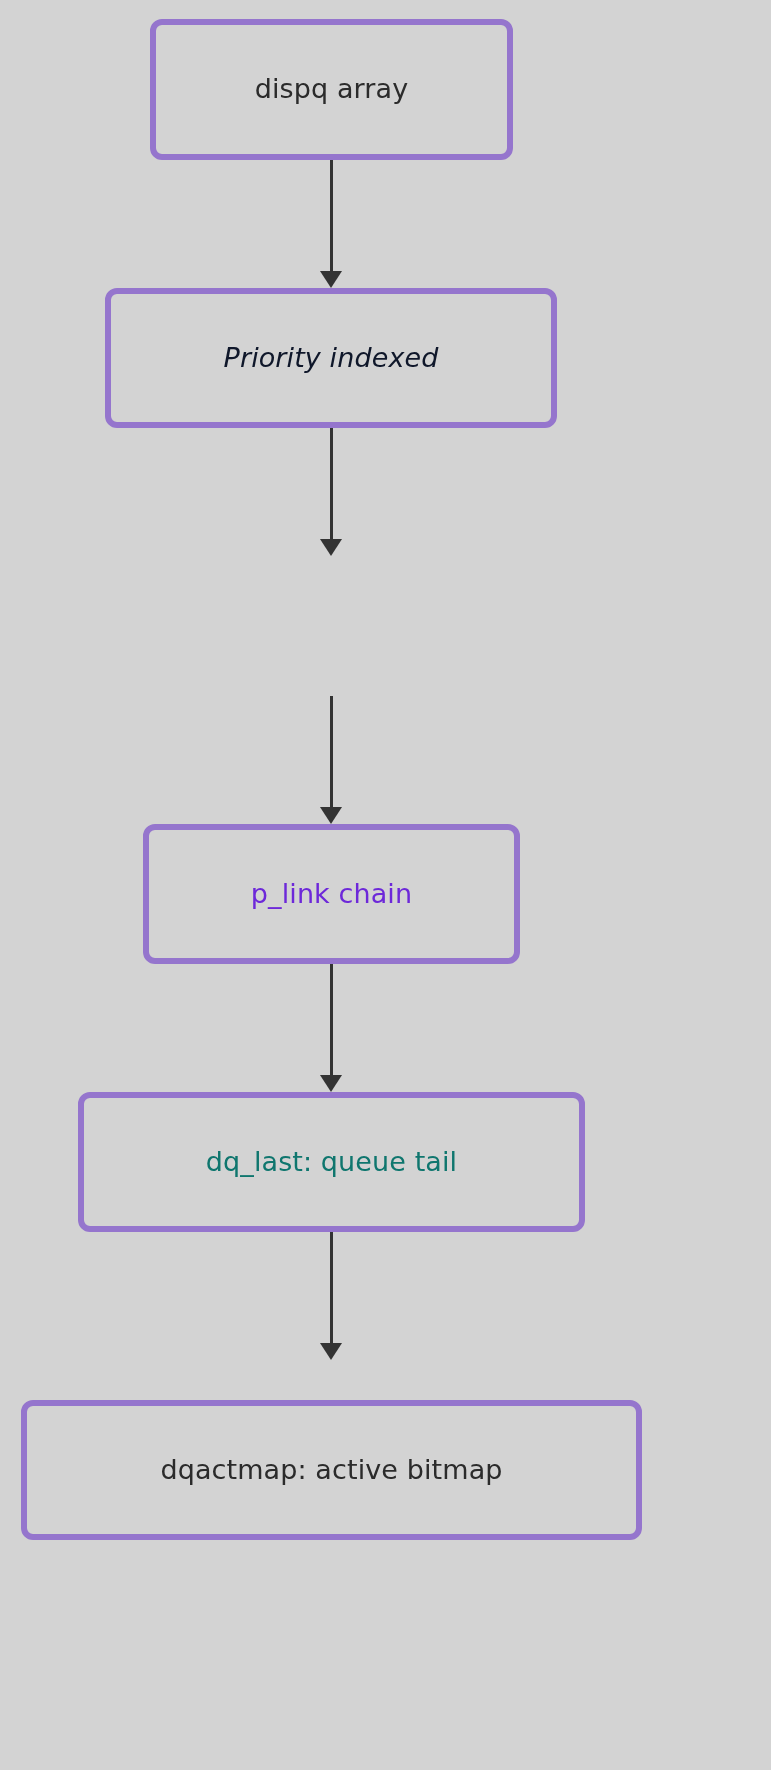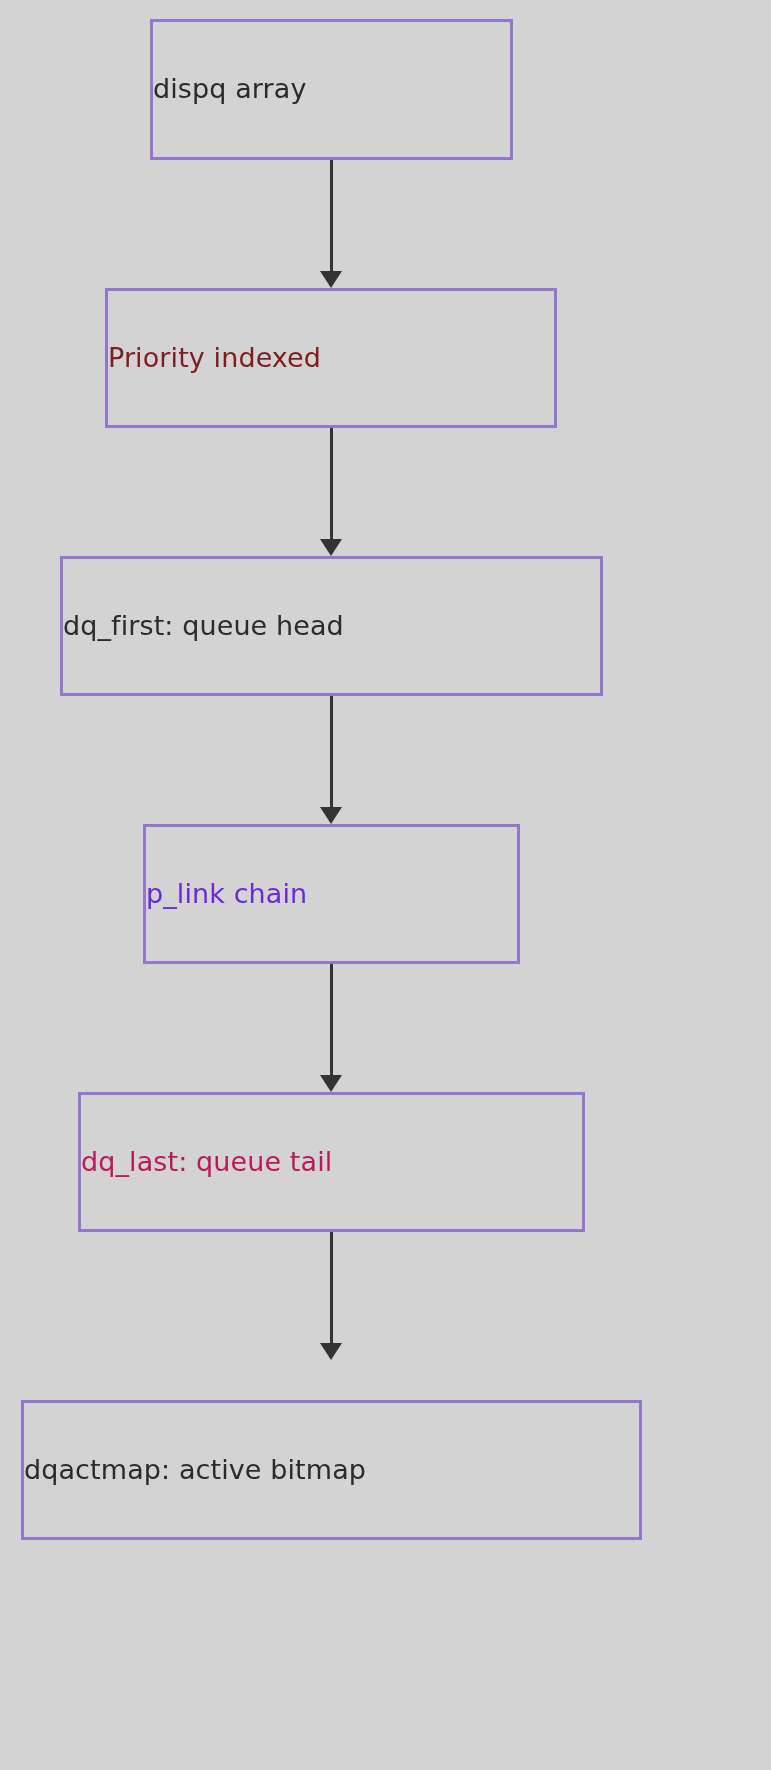--- a/index.html
+++ b/index.html
@@ -18,25 +18,25 @@
   #flow-canvas {
     position: relative;
     width: 771px;
     height: 1770px;
   }
 
   .node {
     position: absolute;
     box-sizing: border-box;
     background: #d3d3d3;
-    border: 3px solid #0f172a;
+    border: 6px solid #0f172a;
     display: flex;
     align-items: center;
-    justify-content: flex-start;
-    border-radius: 0;
+    justify-content: center;
+    border-radius: 12px;
   }
 
   .node-label {
     color: #2b2b2b;
     font-size: 27px;
     font-family: "DejaVu Sans", "Liberation Sans", sans-serif;
     font-weight: 400;
     line-height: 1.2;
     letter-spacing: 0.1px;
     white-space: nowrap;
@@ -89,27 +89,24 @@
       <div class="edge-head" style="top: 111px;"></div>
     </div>
     <div class="edge" style="left: 331px; top: 1232px;">
       <div class="edge-line" style="height: 111px;"></div>
       <div class="edge-head" style="top: 111px;"></div>
     </div>
     <div class="node" style="left: 150px; top: 19px; width: 363px; height: 141px; border-color: rgb(149, 117, 205); background: rgb(211, 211, 211);">
       <span class="node-label" style="color: rgb(43, 43, 43);">dispq array</span>
     </div>
     <div class="node" style="left: 105px; top: 288px; width: 452px; height: 140px; border-color: rgb(149, 117, 205); background: rgb(211, 211, 211);">
-      <span class="node-label" style="color: #7f1d1d;">Priority indexed</span>
-    </div>
-    <div class="node" style="left: 60px; top: 556px; width: 543px; height: 140px; border-color: rgb(149, 117, 205); background: rgb(211, 211, 211);">
-      <span class="node-label" style="color: rgb(43, 43, 43);">dq_first: queue head</span>
+      <span class="node-label" style="color: #0f172a; font-style: italic;">Priority indexed</span>
     </div>
     <div class="node" style="left: 143px; top: 824px; width: 377px; height: 140px; border-color: rgb(149, 117, 205); background: rgb(211, 211, 211);">
       <span class="node-label" style="color: #6d28d9;">p_link chain</span>
     </div>
     <div class="node" style="left: 78px; top: 1092px; width: 507px; height: 140px; border-color: rgb(149, 117, 205); background: rgb(211, 211, 211);">
-      <span class="node-label" style="color: #be185d;">dq_last: queue tail</span>
+      <span class="node-label" style="color: #0f766e;">dq_last: queue tail</span>
     </div>
     <div class="node" style="left: 21px; top: 1360px; width: 621px; height: 140px; border-color: rgb(149, 117, 205); background: rgb(211, 211, 211); margin-top: 40px;">
       <span class="node-label" style="color: rgb(43, 43, 43);">dqactmap: active bitmap</span>
     </div>
   </div>
 
 </body></html>

